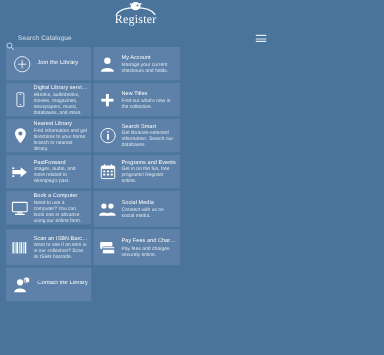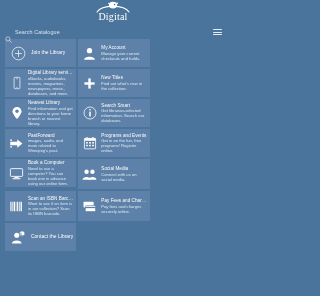--- a/index.html
+++ b/index.html
@@ -190,21 +190,21 @@
     <div class="logo">
       <span>
         <svg width="34" height="12" viewBox="0 0 34 12">
           <path d="M1 11 C6 3.5 28 3.5 33 11" stroke="#ffffff" stroke-width="1.1" fill="none" stroke-linecap="round"></path>
           <ellipse cx="17" cy="4.1" rx="4.1" ry="3.4" fill="#ffffff"></ellipse>
           <path d="M13.6 2.2 C12.2 1.2 11.6 2.4 12.6 3.3" fill="#ffffff"></path>
           <circle cx="18.6" cy="3.5" r="0.8" fill="#4a749c"></circle>
           <path d="M20.4 1.6 C22.2 1.0 22.6 2.8 21.2 3.4" fill="#ffffff"></path>
         </svg>
       </span>
-      <div class="logo-text">Digital</div>
+      <div class="logo-text">Register</div>
     </div>
   </div>
 
   <div class="searchbar">
     <div class="search-field">
       <span class="search-icon">
         <svg width="7" height="7" viewBox="0 0 12 12">
           <circle cx="5" cy="5" r="3.6" stroke="#e3ecf4" stroke-width="1.1" fill="none"></circle>
           <line x1="7.7" y1="7.7" x2="11" y2="11" stroke="#e3ecf4" stroke-width="1.1" stroke-linecap="round"></line>
         </svg>

